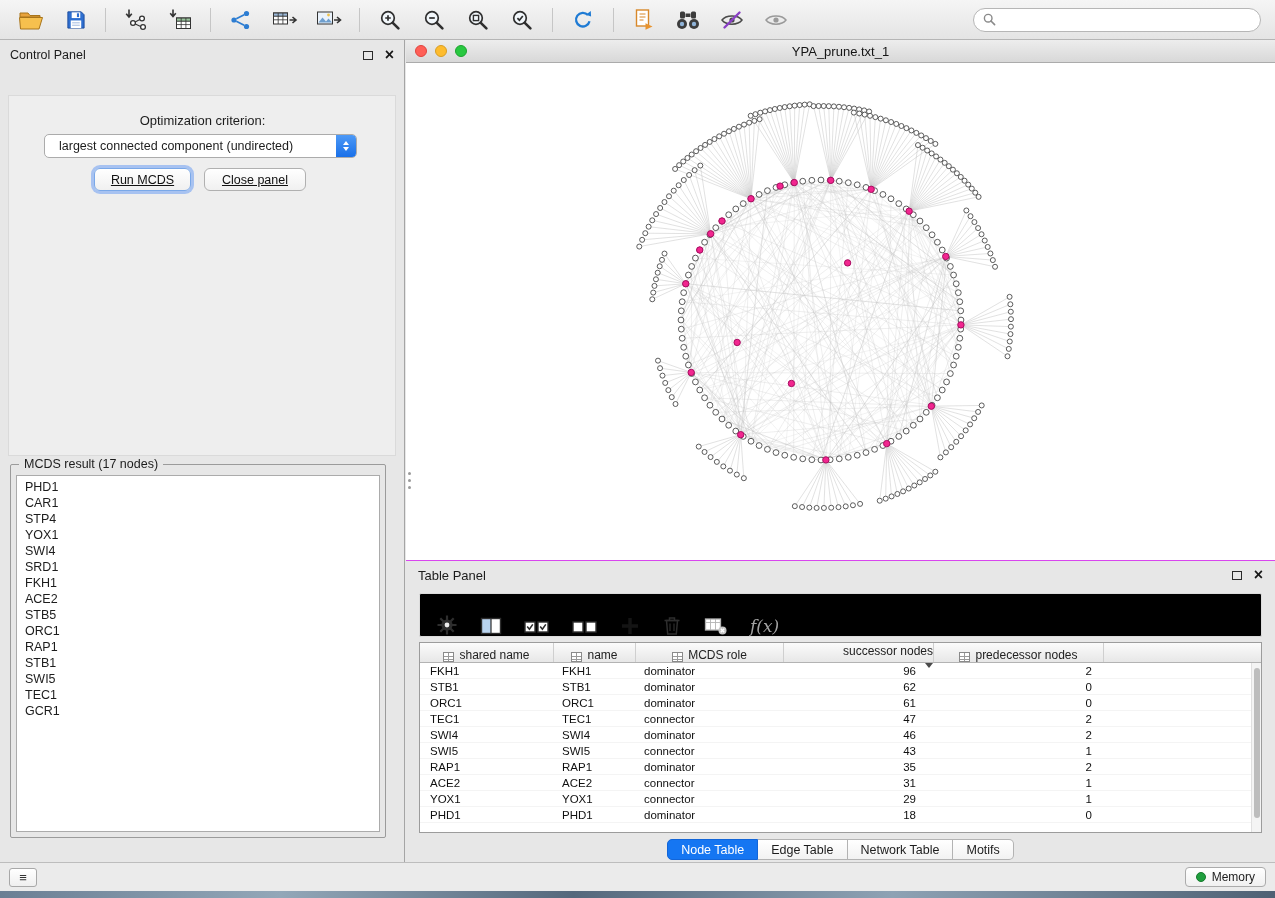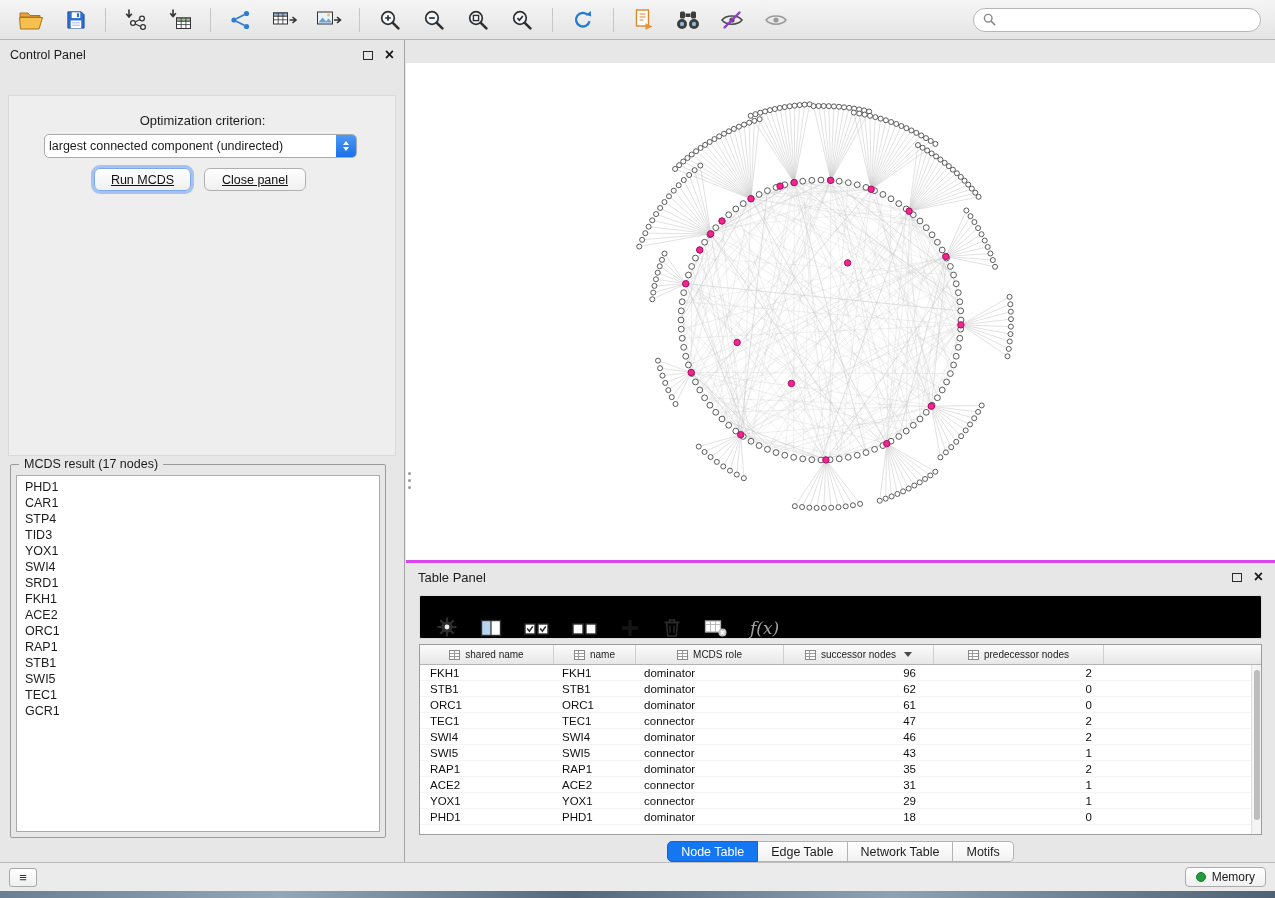--- a/index.html
+++ b/index.html
@@ -21,21 +21,21 @@
   .win-float{width:10px;height:9px;border:1.5px solid #2a2a2a;display:inline-block;}
   .win-close{font-size:16px;font-weight:700;color:#171717;line-height:1;}
   .mcds-box{position:absolute;left:8px;top:55px;width:388px;height:361px;background:#eeeeee;border:1px solid #dadada;}
   .seg-tabs{position:absolute;left:0;top:34px;width:405px;display:flex;justify-content:center;}
   .seg{height:21px;padding:0 13px;display:flex;align-items:center;font-size:12.5px;background:linear-gradient(#ffffff,#f2f2f2);border:1px solid #b3b3b3;border-left:none;color:#1c1c1c;cursor:default;}
   .seg:first-child{border-left:1px solid #b3b3b3;border-radius:5px 0 0 5px;}
   .seg:last-child{border-radius:0 5px 5px 0;}
   .seg.active{background:#1576f2;border-color:#1265d8;color:#fff;}
   .opt-label{position:absolute;left:0;top:73px;width:405px;text-align:center;font-size:13px;}
   .dropdown{position:absolute;left:44px;top:94px;width:313px;height:24px;background:#fff;border:1px solid #ababab;border-radius:5px;display:flex;align-items:center;overflow:hidden;}
-  .dropdown .dd-text{flex:1;font-size:12.5px;padding:0 4px;white-space:nowrap;}
+  .dropdown .dd-text{flex:1;font-size:12.5px;padding:0 14px;white-space:nowrap;}
   .dd-cap{width:20px;height:24px;background:linear-gradient(#4f9bf7,#176ee8);display:flex;flex-direction:column;align-items:center;justify-content:center;gap:2px;border-radius:0 4px 4px 0;}
   .tri-up{width:0;height:0;border:3.5px solid transparent;border-bottom:4.5px solid #fff;border-top:none;}
   .tri-down{width:0;height:0;border:3.5px solid transparent;border-top:4.5px solid #fff;border-bottom:none;}
   .btn{position:absolute;height:23px;background:linear-gradient(#ffffff,#f0f0f0);border:1px solid #b0b0b0;border-radius:6px;font-size:12.5px;display:flex;align-items:center;justify-content:center;color:#111;cursor:default;text-decoration:underline;}
   .btn-run{left:94px;top:128px;width:97px;border-color:#7aa8e8;box-shadow:0 0 0 3px rgba(80,140,245,.45);}
   .btn-close{left:204px;top:128px;width:102px;}
   .fieldset{position:absolute;left:10px;top:424px;width:376px;height:374px;border:1px solid #9b9b9b;border-radius:2px;}
   .fieldset .legend{position:absolute;left:8px;top:-8px;background:#e7e7e7;padding:0 5px;font-size:12.5px;}
   .result-list{position:absolute;left:5px;right:5px;top:10px;bottom:5px;background:#fff;border:1px solid #ababab;overflow:hidden;padding-top:3px;}
   .result-item{font-size:12.5px;line-height:16px;padding:0 8px;}
@@ -44,38 +44,38 @@
   .net-window{position:absolute;left:406px;top:40px;width:869px;height:520px;}
   .net-titlebar{position:relative;height:23px;background:linear-gradient(#ededed,#d8d8d8);border-bottom:1px solid #ababab;display:flex;align-items:center;justify-content:center;font-size:13px;color:#151515;}
   .traffic{position:absolute;left:9px;top:5px;display:flex;gap:8px;}
   .light{width:12px;height:12px;border-radius:50%;}
   .net-canvas{position:absolute;left:0;top:23px;right:0;bottom:0;background:#fff;}
   .net-canvas svg{position:absolute;inset:0;}
   .grip{position:absolute;left:0;top:400px;width:6px;height:34px;display:flex;flex-direction:column;gap:4px;align-items:center;justify-content:center;}
   .grip i{width:3px;height:3px;border-radius:50%;background:#9a9a9a;}
 
   
-  .table-panel{position:absolute;left:406px;top:560px;width:869px;height:302px;background:#e7e7e7;border-top:3px solid #d946ef;}
+  .table-panel{position:absolute;left:406px;top:560px;width:869px;height:302px;background:#e7e7e7;border-top:1px solid #d946ef;}
   .tp-header{height:28px;display:flex;align-items:center;padding:0 12px;font-size:13px;}
   .tp-toolbar{position:absolute;left:13px;right:13px;top:32px;height:44px;background:#000000;border:1px solid #dcdcdc;border-radius:2px;display:flex;align-items:flex-end;gap:22px;padding:0 16px;}
   .tp-tbtn{display:flex;align-items:center;justify-content:center;}
   .fx{font-family:"DejaVu Serif",serif;font-style:italic;font-size:17px;color:#a3a3a3;}
   .tp-table{position:absolute;left:13px;right:13px;top:81px;height:191px;background:#fff;border:1px solid #9c9c9c;overflow:hidden;}
   .thead{display:flex;height:20px;background:linear-gradient(#fbfbfb,#e7e7e7);border-bottom:1px solid #b3b3b3;}
-  .th{display:flex;align-items:center;justify-content:center;gap:5px;font-size:10px;color:#222;border-right:1px solid #cfcfcf;}
+  .th{display:flex;align-items:flex-end;justify-content:center;gap:5px;font-size:12px;color:#222;border-right:1px solid #cfcfcf;}
   .th.filler{flex:1;border-right:none;}
   .hicon{width:11px;height:10px;border:1px solid #8a8a8a;background:
     linear-gradient(#9a9a9a,#9a9a9a) 0 2.5px/100% 1px no-repeat,
     linear-gradient(#9a9a9a,#9a9a9a) 0 5.5px/100% 1px no-repeat,
     linear-gradient(#9a9a9a,#9a9a9a) 3.5px 0/1px 100% no-repeat,#fff;}
   .sort-chev{width:0;height:0;border:4px solid transparent;border-top:5px solid #4a4a4a;border-bottom:none;margin-left:3px;}
   .tbody{position:absolute;left:0;right:0;top:20px;bottom:0;overflow:hidden;}
   .trow{display:flex;height:16px;align-items:center;font-size:11.5px;color:#101010;border-bottom:1px solid #f4f4f4;}
   .tcell{overflow:hidden;white-space:nowrap;}
-  .w0{width:134px;} .w1{width:82px;} .w2{width:148px;} .w3{width:150px;} .w4{width:170px;}
+  .w0{width:134px;} .w1{width:82px;} .w2{width:148px;} .w3{width:150px;flex-direction:column;} .w4{width:170px;}
   .c0{width:134px;padding-left:10px;} .c1{width:82px;padding-left:8px;} .c2{width:148px;padding-left:8px;}
   .c3{width:150px;text-align:right;padding-right:18px;} .c4{width:170px;text-align:right;padding-right:12px;}
   .vscroll{position:absolute;right:0;top:20px;bottom:0;width:10px;background:#f4f4f4;border-left:1px solid #e0e0e0;}
   .vthumb{position:absolute;left:1.5px;top:5px;width:6px;height:150px;background:#bdbdbd;border-radius:4px;}
   .tp-tabs{position:absolute;left:0;top:278px;width:100%;display:flex;justify-content:center;}
 
   
   .status-bar{position:absolute;left:0;top:862px;width:1275px;height:29px;background:#ebebeb;border-top:1px solid #bdbdbd;display:flex;align-items:center;padding:0 9px;}
   .list-btn{width:28px;height:19px;border:1px solid #a8a8a8;border-radius:3px;background:linear-gradient(#fff,#efefef);display:flex;align-items:center;justify-content:center;font-size:13px;color:#333;}
   .memory-btn{margin-left:auto;height:20px;border:1px solid #ababab;border-radius:4px;background:linear-gradient(#fff,#f0f0f0);display:flex;align-items:center;gap:6px;padding:0 10px;font-size:12px;}
@@ -241,37 +241,45 @@
         </span>
     </div>
     <div class="btn btn-run">Run MCDS</div>
     <div class="btn btn-close">Close panel</div>
     <div class="fieldset">
       <span class="legend">MCDS result (17 nodes)</span>
       <div class="result-list">
           <div class="result-item">PHD1</div>
           <div class="result-item">CAR1</div>
           <div class="result-item">STP4</div>
-          <div class="result-item">TID3</div>
           <div class="result-item">YOX1</div>
           <div class="result-item">SWI4</div>
           <div class="result-item">SRD1</div>
           <div class="result-item">FKH1</div>
           <div class="result-item">ACE2</div>
+          <div class="result-item">STB5</div>
           <div class="result-item">ORC1</div>
           <div class="result-item">RAP1</div>
           <div class="result-item">STB1</div>
           <div class="result-item">SWI5</div>
           <div class="result-item">TEC1</div>
           <div class="result-item">GCR1</div>
         </div>
     </div>
   </div>
 
   <div class="net-window">
+    <div class="net-titlebar">
+      <span class="traffic">
+        <span class="light" style="background:#ff5f57;border:1px solid #e0443e;"></span>
+        <span class="light" style="background:#febc2e;border:1px solid #d89e24;"></span>
+        <span class="light" style="background:#28c840;border:1px solid #1da32f;"></span>
+      </span>
+      <span>YPA_prune.txt_1</span>
+    </div>
     <div class="net-canvas">
       <svg id="netSvg" width="869" height="497" viewBox="0 0 869 497">
           <g stroke="#9c9c9c" stroke-width="0.5" fill="none" opacity="0.6">
             <line x1="304.6784944950589" y1="170.80739345440784" x2="233.27196450490968" y2="183.57710769048126"></line>
             <line x1="304.6784944950589" y1="170.80739345440784" x2="236.14441568062006" y2="176.83342368684333"></line>
             <line x1="304.6784944950589" y1="170.80739345440784" x2="239.2670125636959" y2="170.2018598890979"></line>
             <line x1="304.6784944950589" y1="170.80739345440784" x2="242.63538792004104" y2="163.6916911388634"></line>
             <line x1="304.6784944950589" y1="170.80739345440784" x2="246.24483077214023" y2="157.3120224958074"></line>
             <line x1="304.6784944950589" y1="170.80739345440784" x2="250.0902929877875" y2="151.0717765033972"></line>
             <line x1="304.6784944950589" y1="170.80739345440784" x2="254.16639634035525" y2="144.97968070991624"></line>

